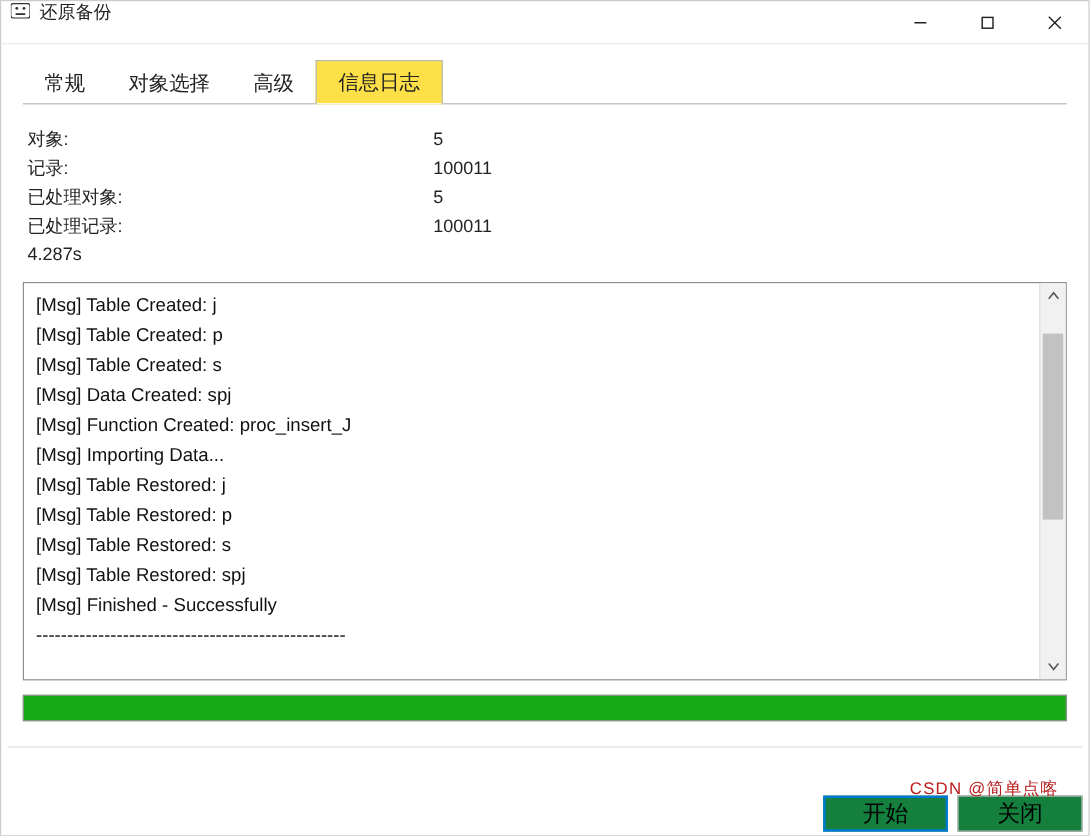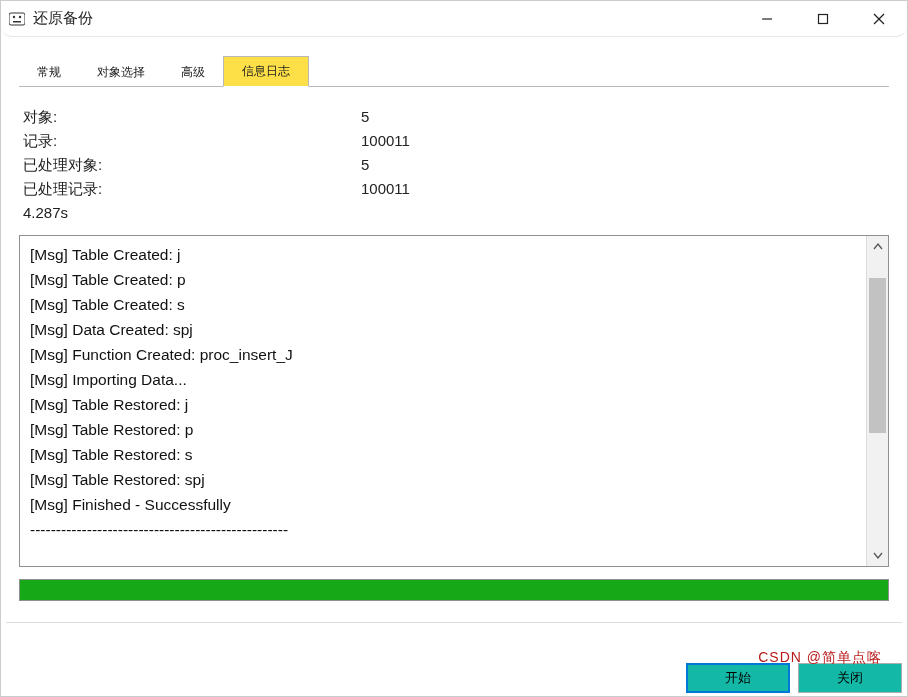--- a/index.html
+++ b/index.html
@@ -8,24 +8,22 @@
       font-size: 14px;
       background: #fff;
       width: 908px;
       height: 697px;
       overflow: hidden;
       border: 1px solid #ccc;
     }
     .titlebar {
       height: 36px;
       display: flex;
-      align-items: center;
       border-bottom: 1px solid #e8e8e8;
       padding-left: 8px;
-      border-radius: 11px;
     }
     .titlebar-icon {
       width: 16px; height: 16px;
       margin-right: 8px;
       display: inline-flex;
       align-items: center;
       justify-content: center;
     }
     .title-text { font-size: 15px; color: #222; flex: 0 0 auto; }
     .title-spacer { flex: 1; }
@@ -39,21 +37,21 @@
     .content { padding: 12px 18px; }
     .tabrow {
       display: flex;
       align-items: flex-end;
       border-bottom: 1px solid #b9b9b9;
       height: 34px;
       margin-top: 4px;
     }
     .tab {
       padding: 6px 18px;
-      font-size: 12px;
+      font-size: 17px;
       color: #222;
       cursor: pointer;
       position: relative;
       top: 1px;
     }
     .tab.active {
       border: 1px solid #b9b9b9;
       border-bottom: 1px solid #fff;
       background: #fde047;
     }
@@ -116,23 +114,23 @@
       display: flex;
       gap: 8px;
       border-top: 1px solid #ddd;
       padding-top: 8px;
       width: calc(100% - 12px);
       justify-content: flex-end;
     }
     .btn {
       min-width: 104px;
       height: 30px;
-      background: #14b8a6;
+      background: #15803d;
       border: 1px solid #adadad;
-      font-size: 13px;
+      font-size: 19px;
       cursor: pointer;
       display: inline-flex;
       align-items: center;
       justify-content: center;
       margin-top: 32px;
     }
     .btn.primary {
       border: 2px solid #0078d7;
     }
     .watermark {

